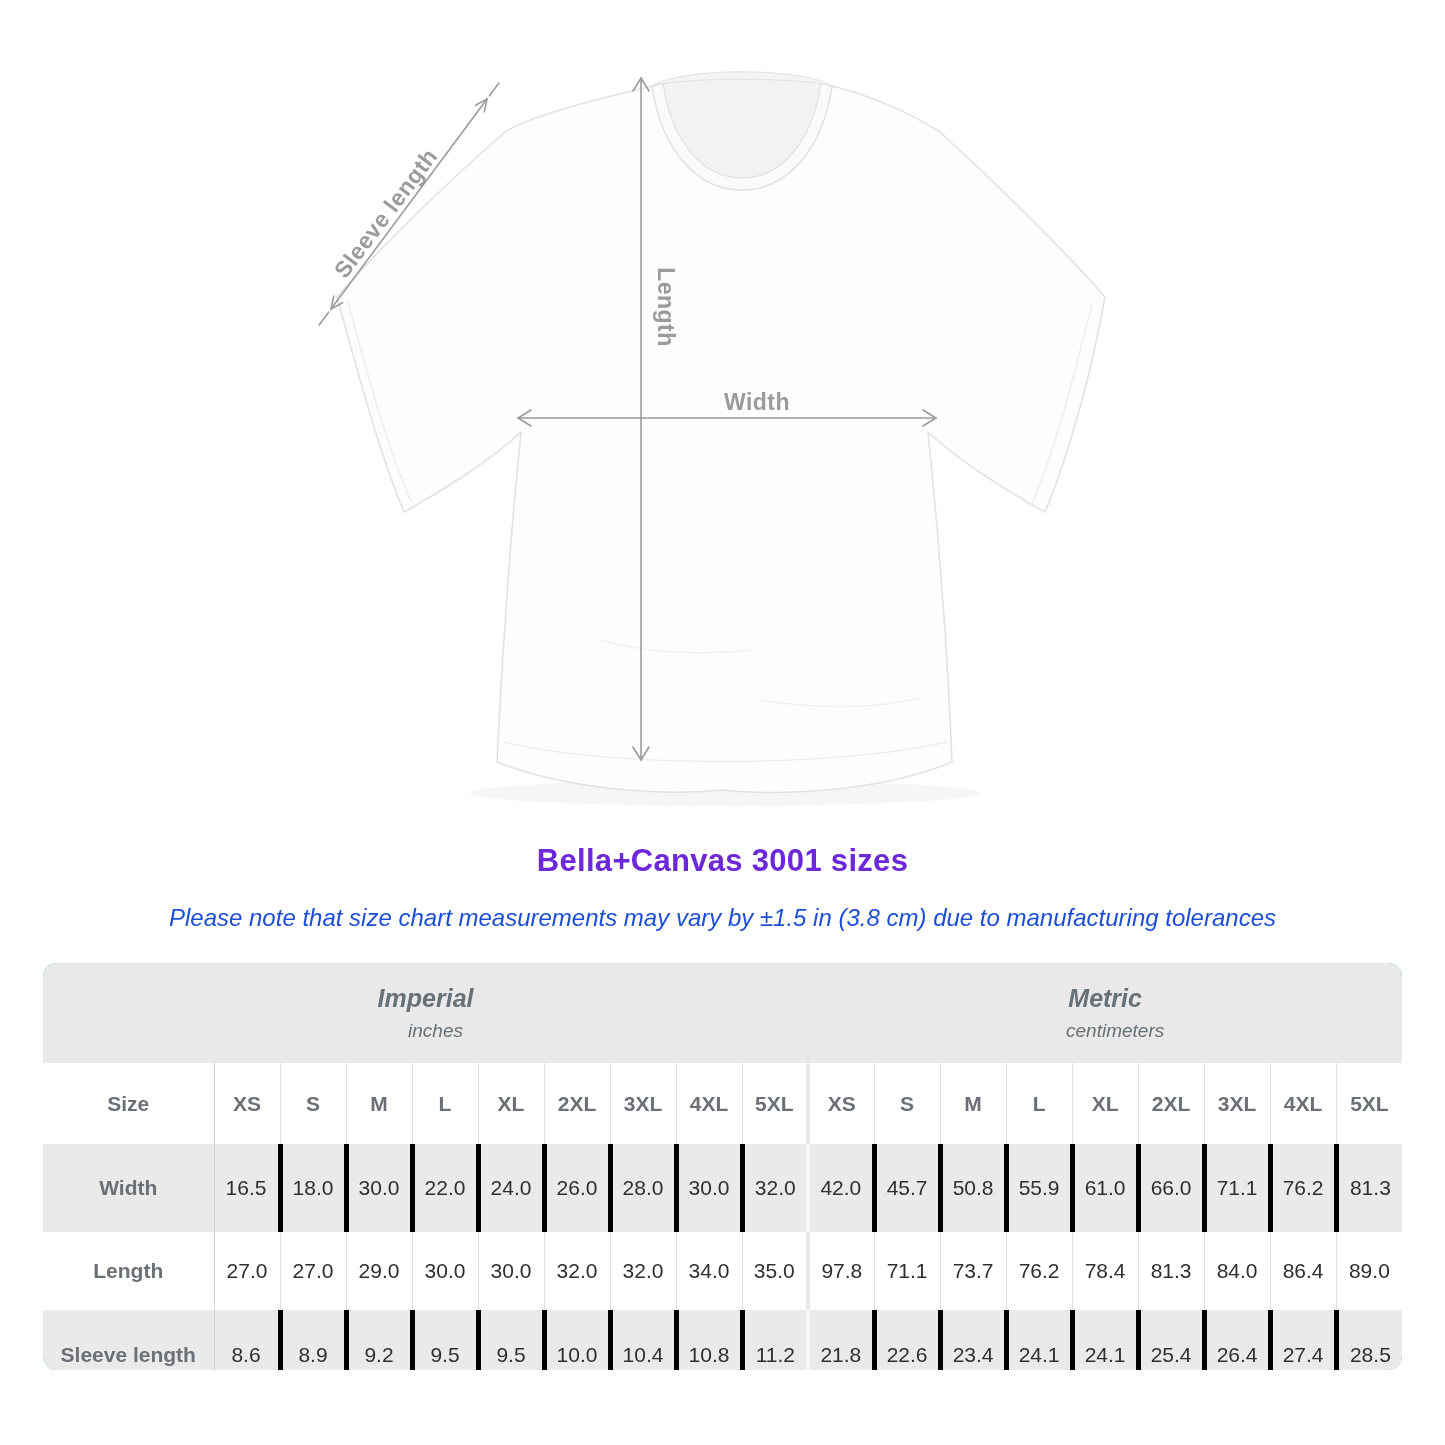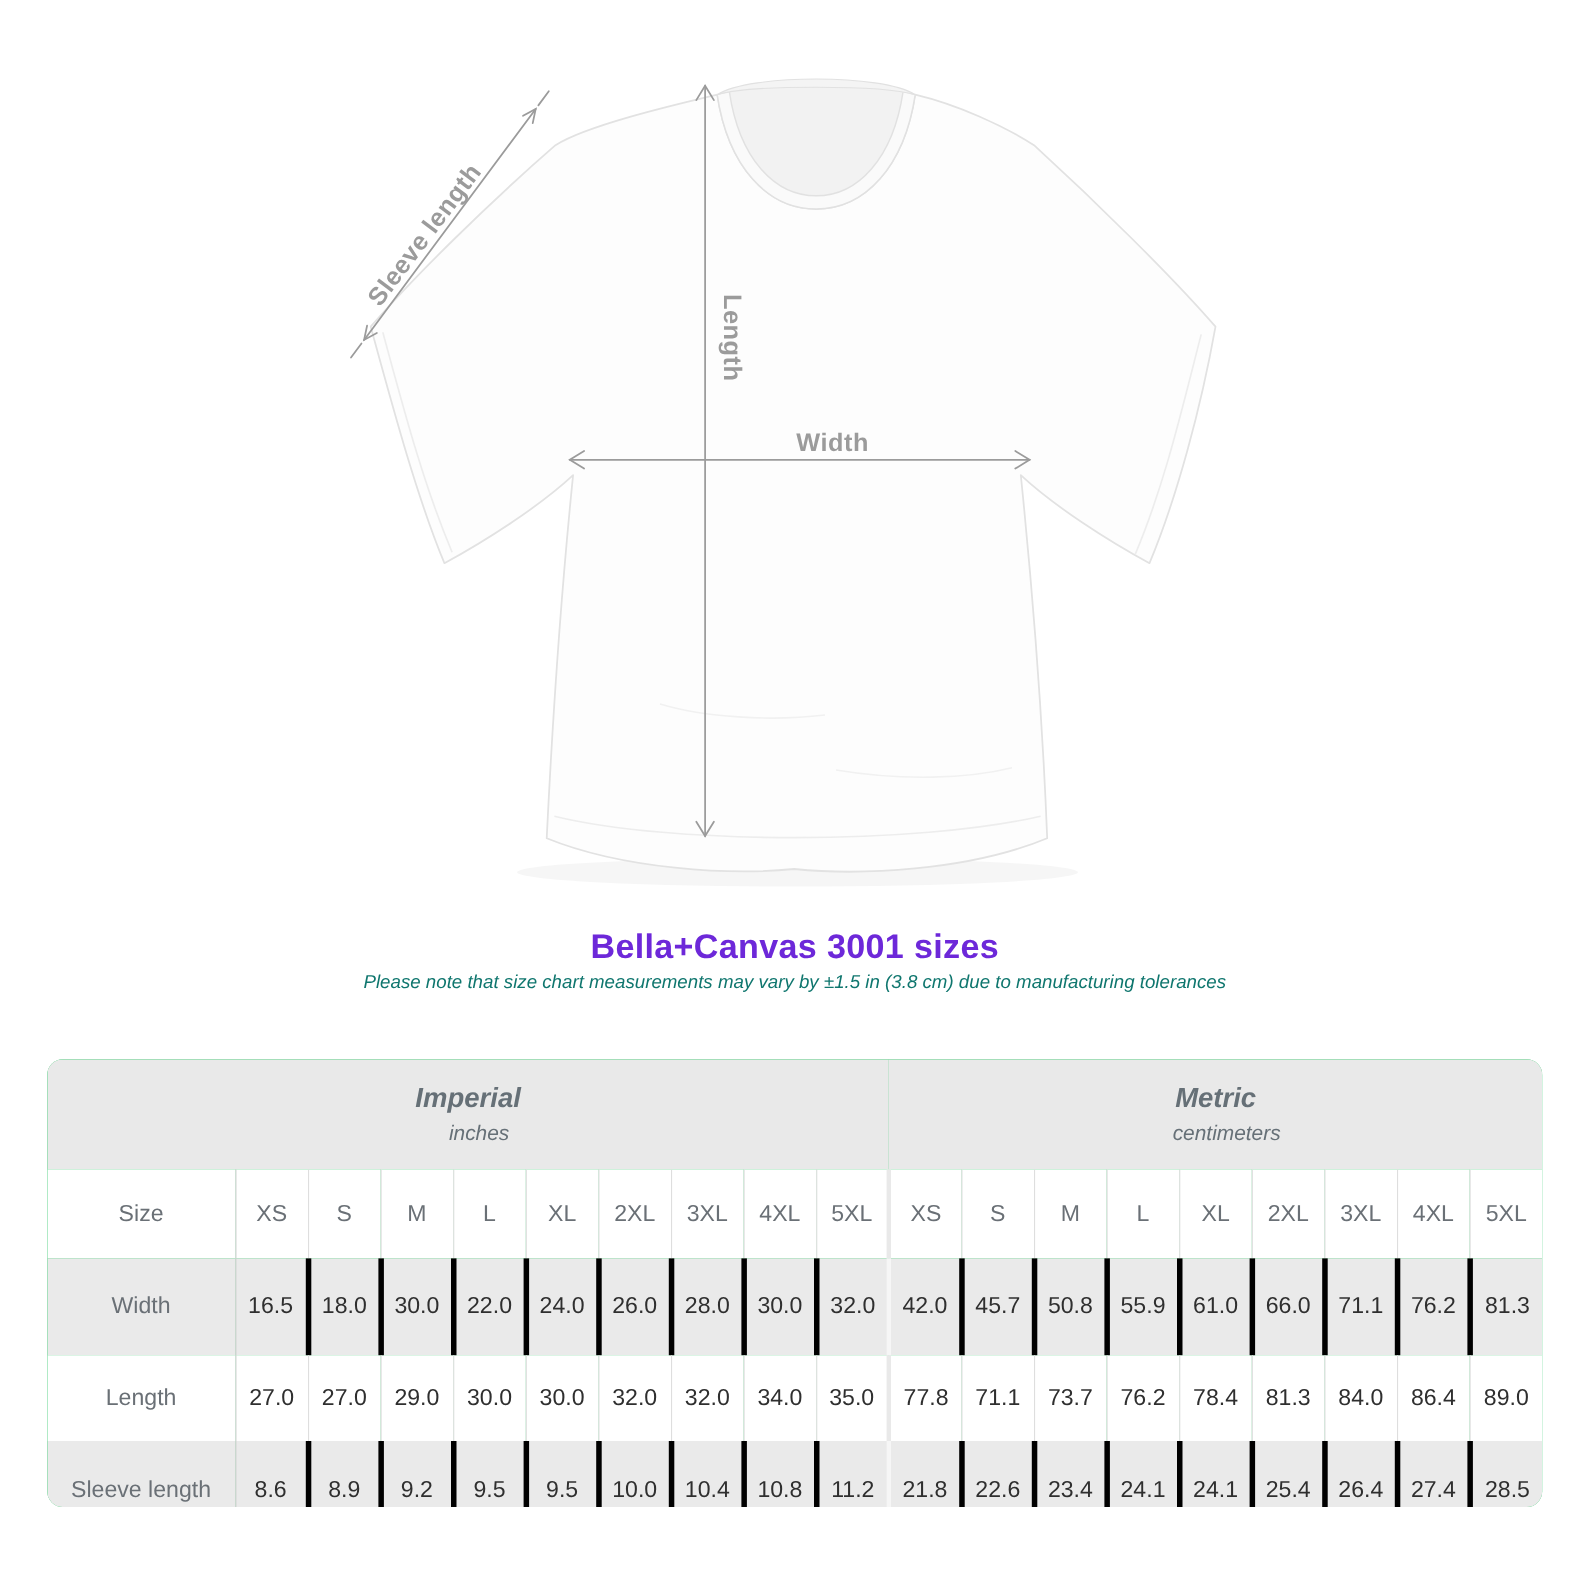--- a/index.html
+++ b/index.html
@@ -6,38 +6,38 @@
   body{font-family:"Liberation Sans", sans-serif;}
   #stage{position:relative;width:1445px;height:1445px;background:#ffffff;overflow:hidden;}
 
   
   #shirt-wrap{position:absolute;left:280px;top:40px;width:880px;height:780px;}
   .ann-label{font-weight:bold;fill:#9b9b9b;font-size:23px;font-family:"Liberation Sans",sans-serif;letter-spacing:.5px;}
 
   
   #heading{position:absolute;left:0;top:843px;width:100%;text-align:center;}
   #heading .t{font-size:31px;font-weight:bold;color:#6d28d9;letter-spacing:.3px;}
-  #heading .s{margin-top:4px;font-size:17px;font-style:italic;color:#0f766e;}
+  #heading .s{margin-top:25px;font-size:24px;font-style:italic;color:#1d4ed8;}
 
   
   #table-wrap{position:absolute;left:43px;top:963px;width:1359px;height:407px;border-radius:14px;overflow:hidden;background:#22c55e;}
   table.sz{width:100%;height:100%;table-layout:fixed;border-collapse:collapse;}
   table.sz td{text-align:center;vertical-align:middle;padding:0;font-size:21px;}
   tr.band td{background:#e9e9e9;border:none;}
   .g-title{font-size:25px;font-weight:bold;font-style:italic;color:#667077;}
   .g-sub{margin-top:7px;font-size:19px;font-style:italic;color:#667077;margin-left:20px;}
   tr.rw td{background:#ffffff;}
   tr.rg td{background:#eaeaea;}
   tr.rw td:not(:first-child){border-left:1px solid #dedede;}
   tr.rg td:not(:first-child){border-left:5px solid #000000;}
   tr.hr td:nth-child(2),tr.dr td:nth-child(2){border-left:1px solid #d2d2d2;}
   td.mb{border-left-width:4px !important;}
   tr.rw td.mb{border-left-color:#e9e9e9;}
   tr.rg td.mb{border-left-color:#f6f6f6;}
-  td.lbl{font-weight:normal;color:#6a7076;}
+  td.lbl{font-weight:bold;color:#6a7076;}
   td.val{color:#2f2f2f;}
   tr.h-band{height:100px;} tr.h-hdr{height:81px;} tr.h-r1{height:88px;} tr.h-r2{height:78px;} tr.h-r3{height:90px;}
 </style>
 </head>
 <body>
 
 <div id="stage">
 
   <div id="shirt-wrap">
     <svg width="880" height="780" viewBox="0 0 880 780">
@@ -189,21 +189,21 @@
         <td class="lbl">Length</td>
         <td class="val">27.0</td>
         <td class="val">27.0</td>
         <td class="val">29.0</td>
         <td class="val">30.0</td>
         <td class="val">30.0</td>
         <td class="val">32.0</td>
         <td class="val">32.0</td>
         <td class="val">34.0</td>
         <td class="val">35.0</td>
-        <td class="val mb">77.8</td>
+        <td class="val mb">97.8</td>
         <td class="val">71.1</td>
         <td class="val">73.7</td>
         <td class="val">76.2</td>
         <td class="val">78.4</td>
         <td class="val">81.3</td>
         <td class="val">84.0</td>
         <td class="val">86.4</td>
         <td class="val">89.0</td>
       </tr>
       <tr class="rg dr h-r3">

